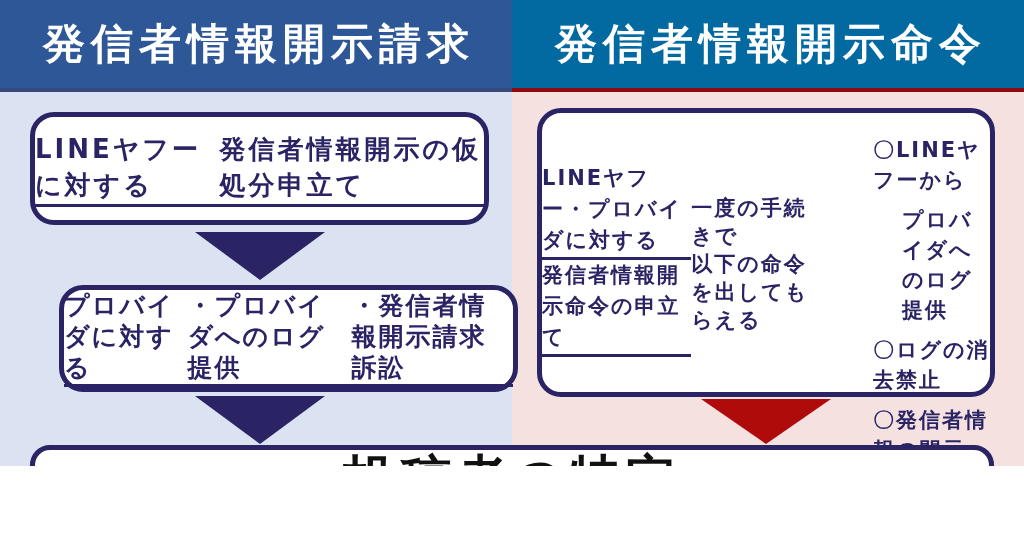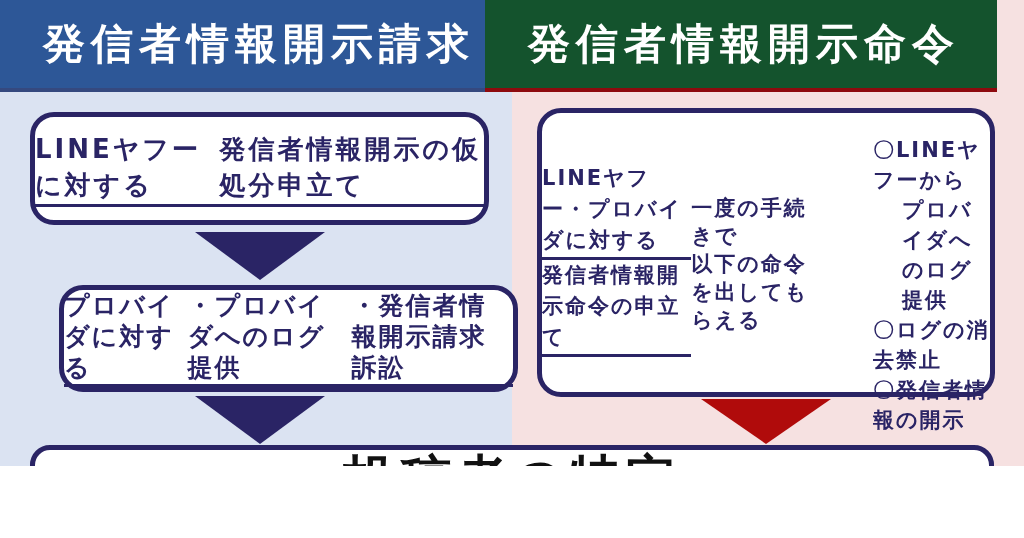--- a/index.html
+++ b/index.html
@@ -16,21 +16,21 @@
   .bg-right{position:absolute;left:512px;top:0;width:512px;height:538px;background:#f6e1e1;}
 
   
   .hdr{
     position:absolute;top:0;width:512px;height:88px;
     display:flex;align-items:center;justify-content:center;
     color:#ffffff;font-size:42px;letter-spacing:6px;
     text-indent:6px; 
   }
   .hdr-left{left:0;background:#2d5797;border-bottom:4px solid #35497f;}
-  .hdr-right{left:485px;background:#14532d;border-bottom:4px solid #8e0a0e;}
+  .hdr-right{left:512px;background:#0369a1;border-bottom:4px solid #8e0a0e;}
 
   
   .wbox{
     position:absolute;background:#ffffff;
     border:5px solid #2a2465;border-radius:24px;
     box-sizing:border-box;
     display:flex;flex-direction:row;align-items:center;justify-content:center;
     color:#2a2465;
   }
   .box1{left:30px;top:112px;width:459px;height:113px;font-size:26px;letter-spacing:3px;}
@@ -47,20 +47,21 @@
     font-size:21px;letter-spacing:2px;
   }
   .rbox .line{line-height:31px;}
   .rbox .subtitle{margin-top:9px;}
   .rbox .subtitle .line{line-height:28px;}
   .rbox .title,.rbox .subtitle{display:flex;flex-direction:column;align-items:center;}
   .rbox .bullets{
     margin-top:8px;align-self:flex-start;
     display:flex;flex-direction:column;align-items:flex-start;
     padding-left:58px;
+    gap:10px;
   }
   .rbox .bullets .line{line-height:30px;}
   .rbox .bullets .indent{margin-left:29px;}
 
   
   .arrow{position:absolute;width:0;height:0;
     border-left:65px solid transparent;border-right:65px solid transparent;}
   .arrow-navy{border-top:48px solid #2a2465;}
   .arrow-red{border-top:45px solid #b00b0b;}
   .arrow-l1{left:195px;top:232px;}

